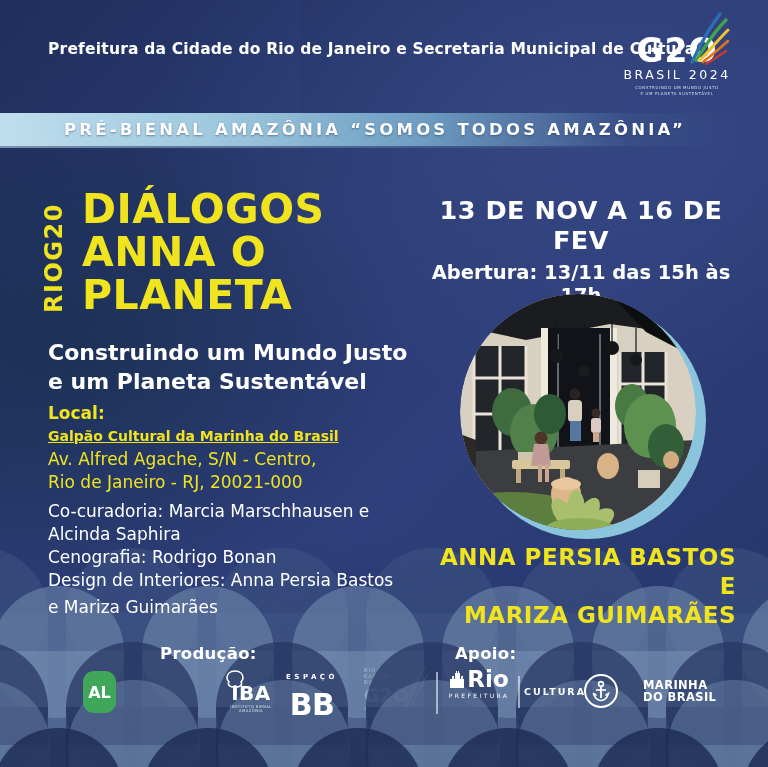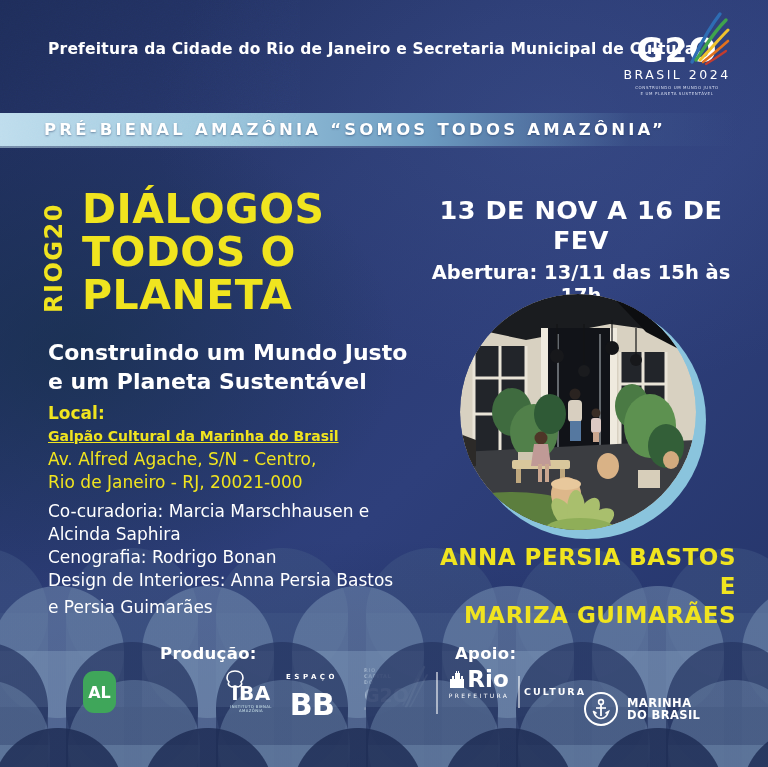--- a/index.html
+++ b/index.html
@@ -36,21 +36,21 @@
   .g20-badge .sub{font-size:12.5px;font-weight:400;letter-spacing:2.5px;margin-top:2px;}
   .g20-badge .tag{font-size:4px;letter-spacing:.6px;color:#d9dff2;margin-top:3px;line-height:5px;}
   .g20-swoosh{position:absolute;right:6px;top:-26px;}
 
   
   .banner{left:0;top:113px;width:100%;height:33px;z-index:3;
     background:linear-gradient(90deg,#bedded 0%,#9cc7dd 28%,#6e9dc2 55%,rgba(70,100,150,.25) 82%,rgba(70,100,150,0) 96%);
   }
   .banner::after{content:"";position:absolute;left:0;bottom:-2px;width:78%;height:2px;
     background:linear-gradient(90deg,rgba(190,220,235,.55),rgba(190,220,235,0));}
-  .banner-text{position:absolute;left:44px;top:0;line-height:33px;font-size:16.5px;font-weight:800;
+  .banner-text{position:absolute;left:64px;top:0;line-height:33px;font-size:16.5px;font-weight:800;
     letter-spacing:3.2px;color:#fff;text-shadow:0 1px 2px rgba(20,40,80,.45);white-space:nowrap;}
 
   
   .vtag{left:40px;top:193px;height:120px;z-index:3;writing-mode:vertical-rl;transform:rotate(180deg);
     font-size:24px;font-weight:800;color:var(--yellow);letter-spacing:1.5px;}
   .title{left:82px;top:188px;z-index:3;font-size:41px;line-height:43px;font-weight:800;
     color:var(--yellow);letter-spacing:.5px;}
   .dates{left:428px;top:195px;width:306px;z-index:3;text-align:center;}
   .dates .range{font-size:25.5px;font-weight:800;letter-spacing:.5px;}
   .dates .opening{font-size:19.5px;font-weight:700;margin-top:6px;}
@@ -89,21 +89,21 @@
   .g20rio .tiny{font-size:5px;line-height:6px;letter-spacing:.6px;font-weight:700;}
   .g20rio .big{font-size:19px;font-weight:800;line-height:19px;margin-top:1px;}
   .g20rio .sub{font-size:3.6px;letter-spacing:.4px;margin-top:2px;color:#e6c6c6;}
   .g20rio svg{position:absolute;right:2px;top:-4px;}
   .vdiv{z-index:4;width:1.5px;background:rgba(255,255,255,.55);}
   .riopref{left:444px;top:668px;width:70px;}
   .riopref .row{display:flex;align-items:center;justify-content:center;gap:3px;}
   .riopref .rio{font-size:23px;font-weight:800;line-height:22px;}
   .riopref .sub{font-size:6px;letter-spacing:2.4px;margin-top:3px;}
   .cultura{left:524px;top:686px;z-index:4;font-size:9.5px;font-weight:700;letter-spacing:2px;}
-  .marinha{left:584px;top:692px;z-index:4;display:flex;align-items:center;gap:9px;}
+  .marinha{left:584px;top:674px;z-index:4;display:flex;align-items:center;gap:25px;}
   .marinha .ring{width:34px;height:34px;border-radius:50%;border:2.5px solid #fff;
     display:flex;align-items:center;justify-content:center;}
   .marinha .txt{font-size:11.5px;font-weight:800;line-height:12px;letter-spacing:.4px;}
 
   :root{--yellow:#f0e41f;--al-green:#3fa65a;}
 </style>
 </head>
 <body>
 
 <div class="poster">
@@ -136,21 +136,21 @@
     <div class="tag" style="margin-top:1px">E UM PLANETA SUSTENTÁVEL</div>
   </div>
 
   <div class="abs banner">
     <div class="banner-text">PRÉ-BIENAL AMAZÔNIA “SOMOS TODOS AMAZÔNIA”</div>
   </div>
 
   <div class="abs vtag">RIOG20</div>
   <div class="abs title">
     <div>DIÁLOGOS</div>
-    <div>TODOS O</div>
+    <div>ANNA O</div>
     <div>PLANETA</div>
   </div>
 
   <div class="abs dates">
     <div class="range">13 DE NOV A 16 DE FEV</div>
     <div class="opening">Abertura: 13/11 das 15h às 17h</div>
   </div>
 
   <div class="abs subtitle">
     <div>Construindo um Mundo Justo</div>
@@ -162,21 +162,21 @@
     <div class="venue">Galpão Cultural da Marinha do Brasil</div>
     <div>Av. Alfred Agache, S/N - Centro,</div>
     <div>Rio de Janeiro - RJ, 20021-000</div>
   </div>
 
   <div class="abs credits">
     <div>Co-curadoria: Marcia Marschhausen e</div>
     <div>Alcinda Saphira</div>
     <div>Cenografia: Rodrigo Bonan</div>
     <div>Design de Interiores: Anna Persia Bastos</div>
-    <div class="last">e Persia Guimarães</div>
+    <div class="last">e Mariza Guimarães</div>
   </div>
 
   <div class="abs photo-ring"></div>
   <div class="abs photo">
     <svg width="236" height="236" viewBox="0 0 236 236">
       <defs>
           <clipPath id="pc">
             <circle cx="118" cy="118" r="118"></circle>
           </clipPath>
         </defs>

